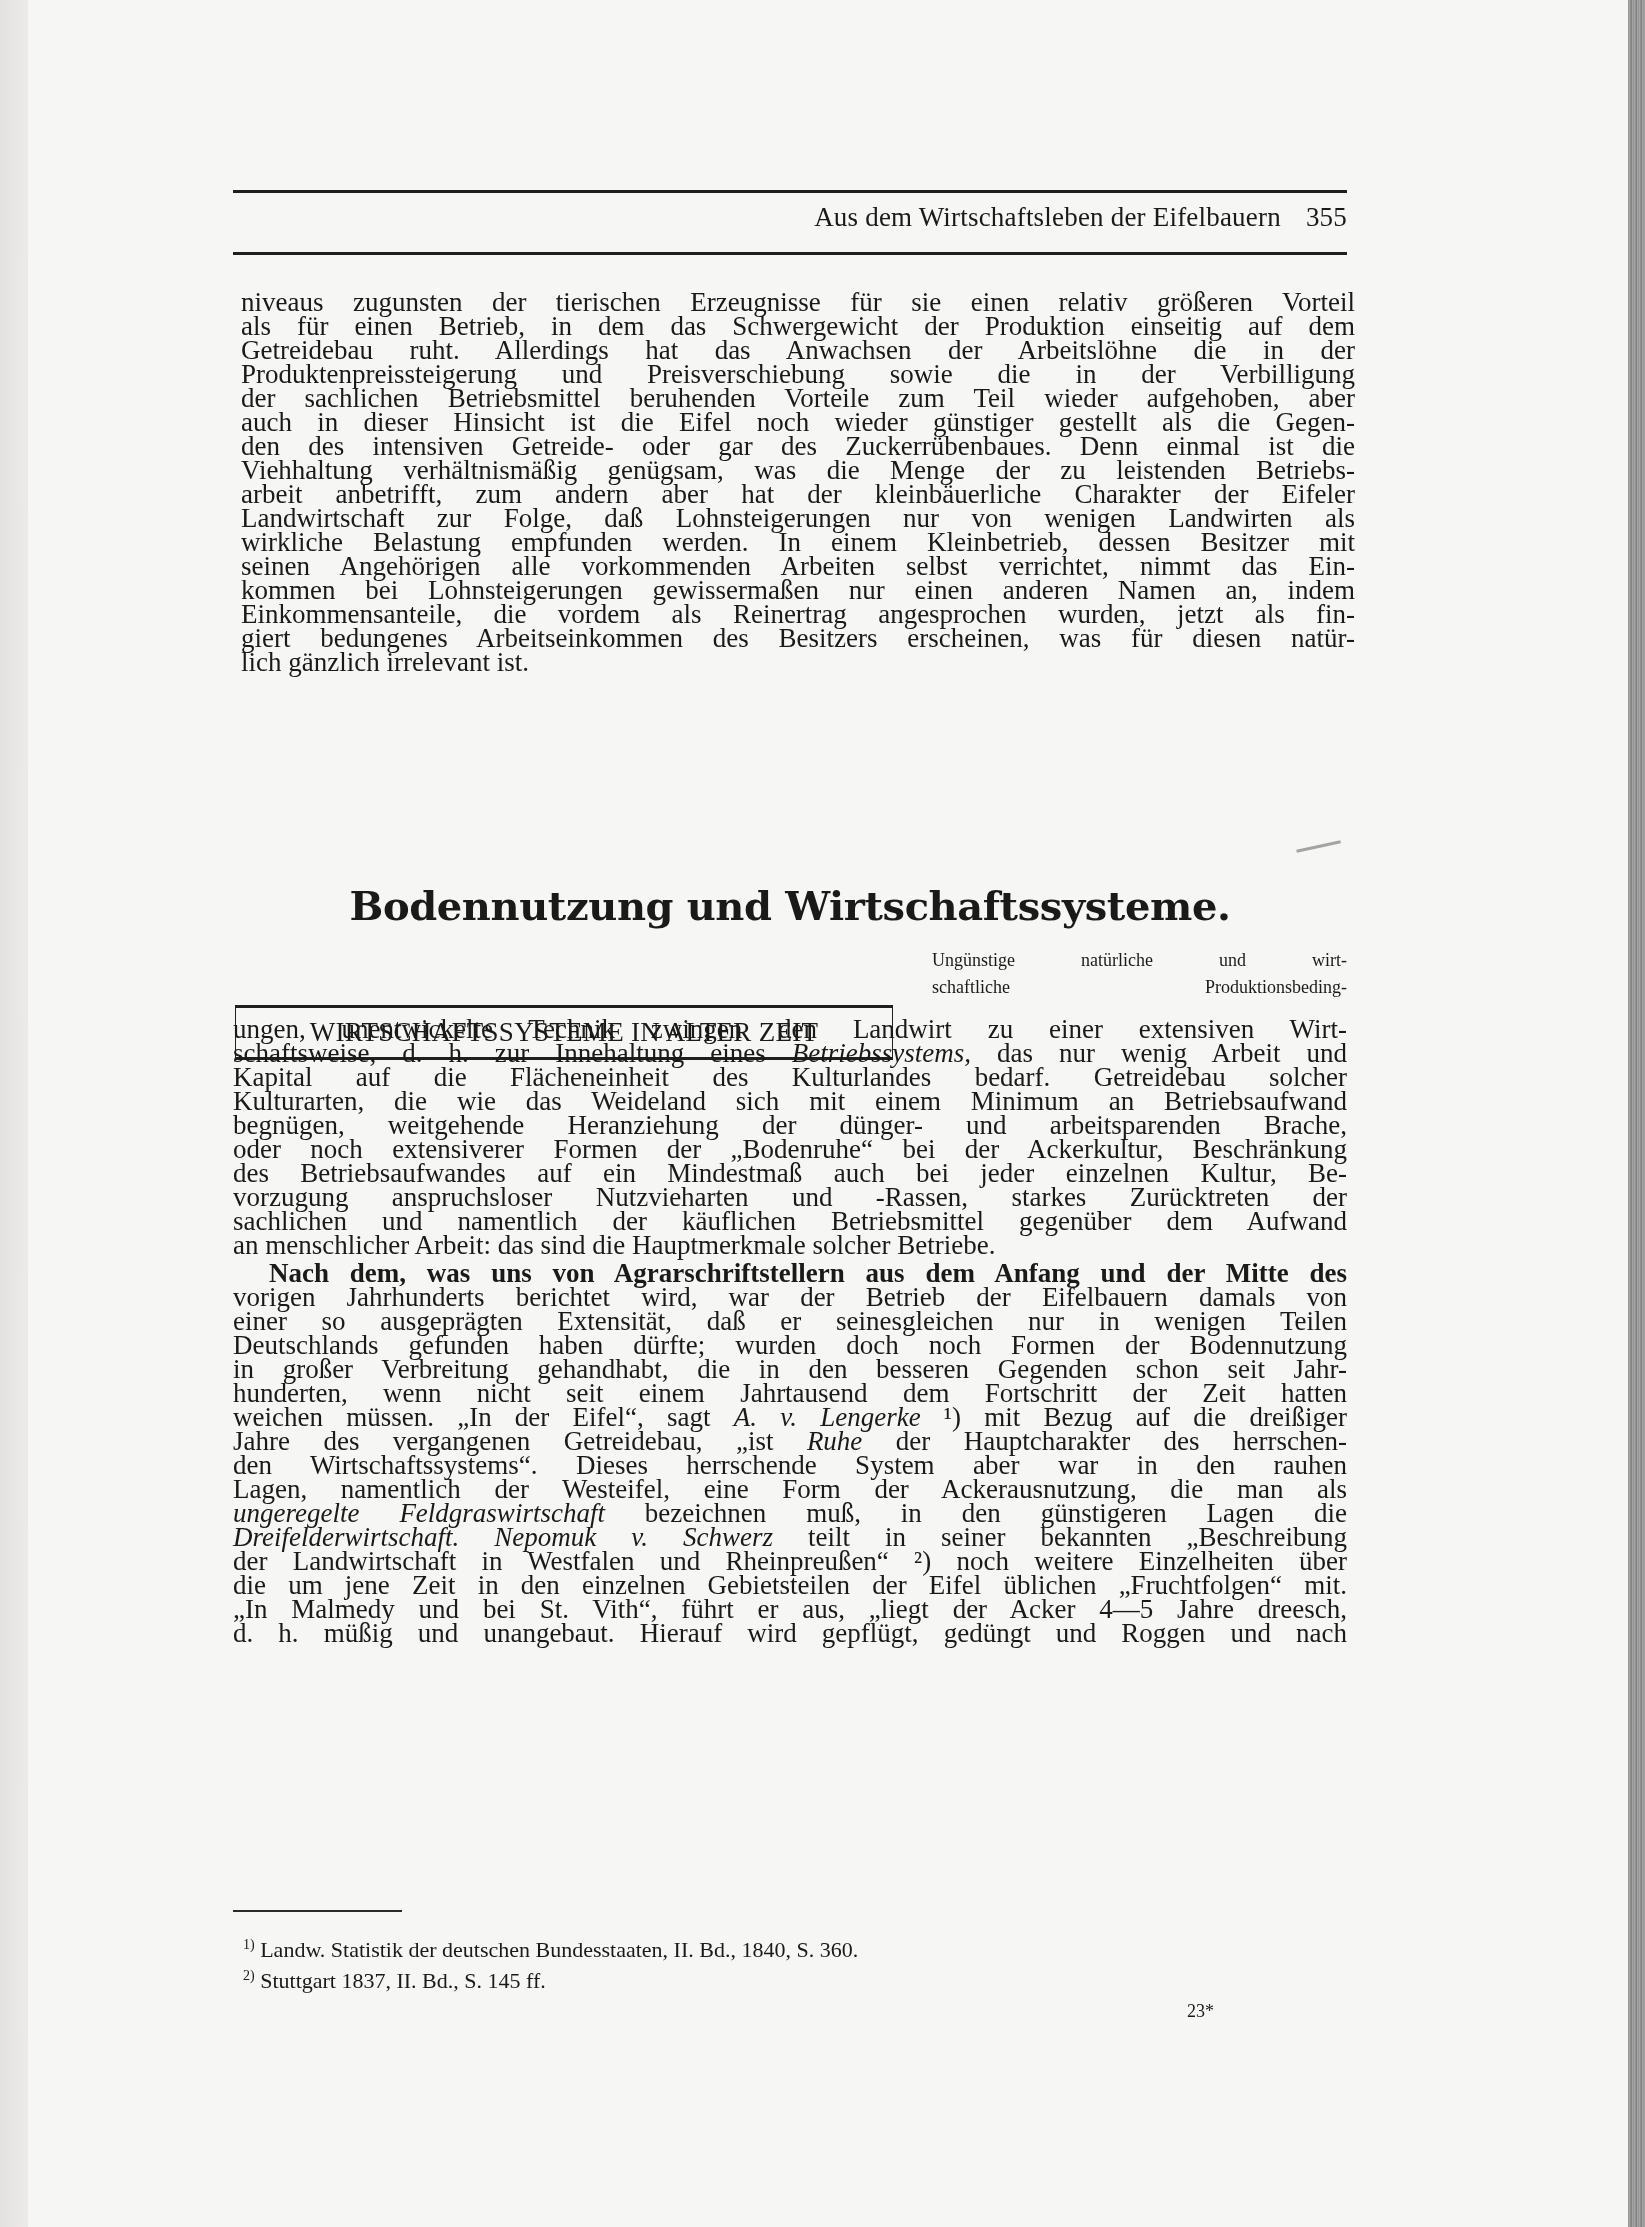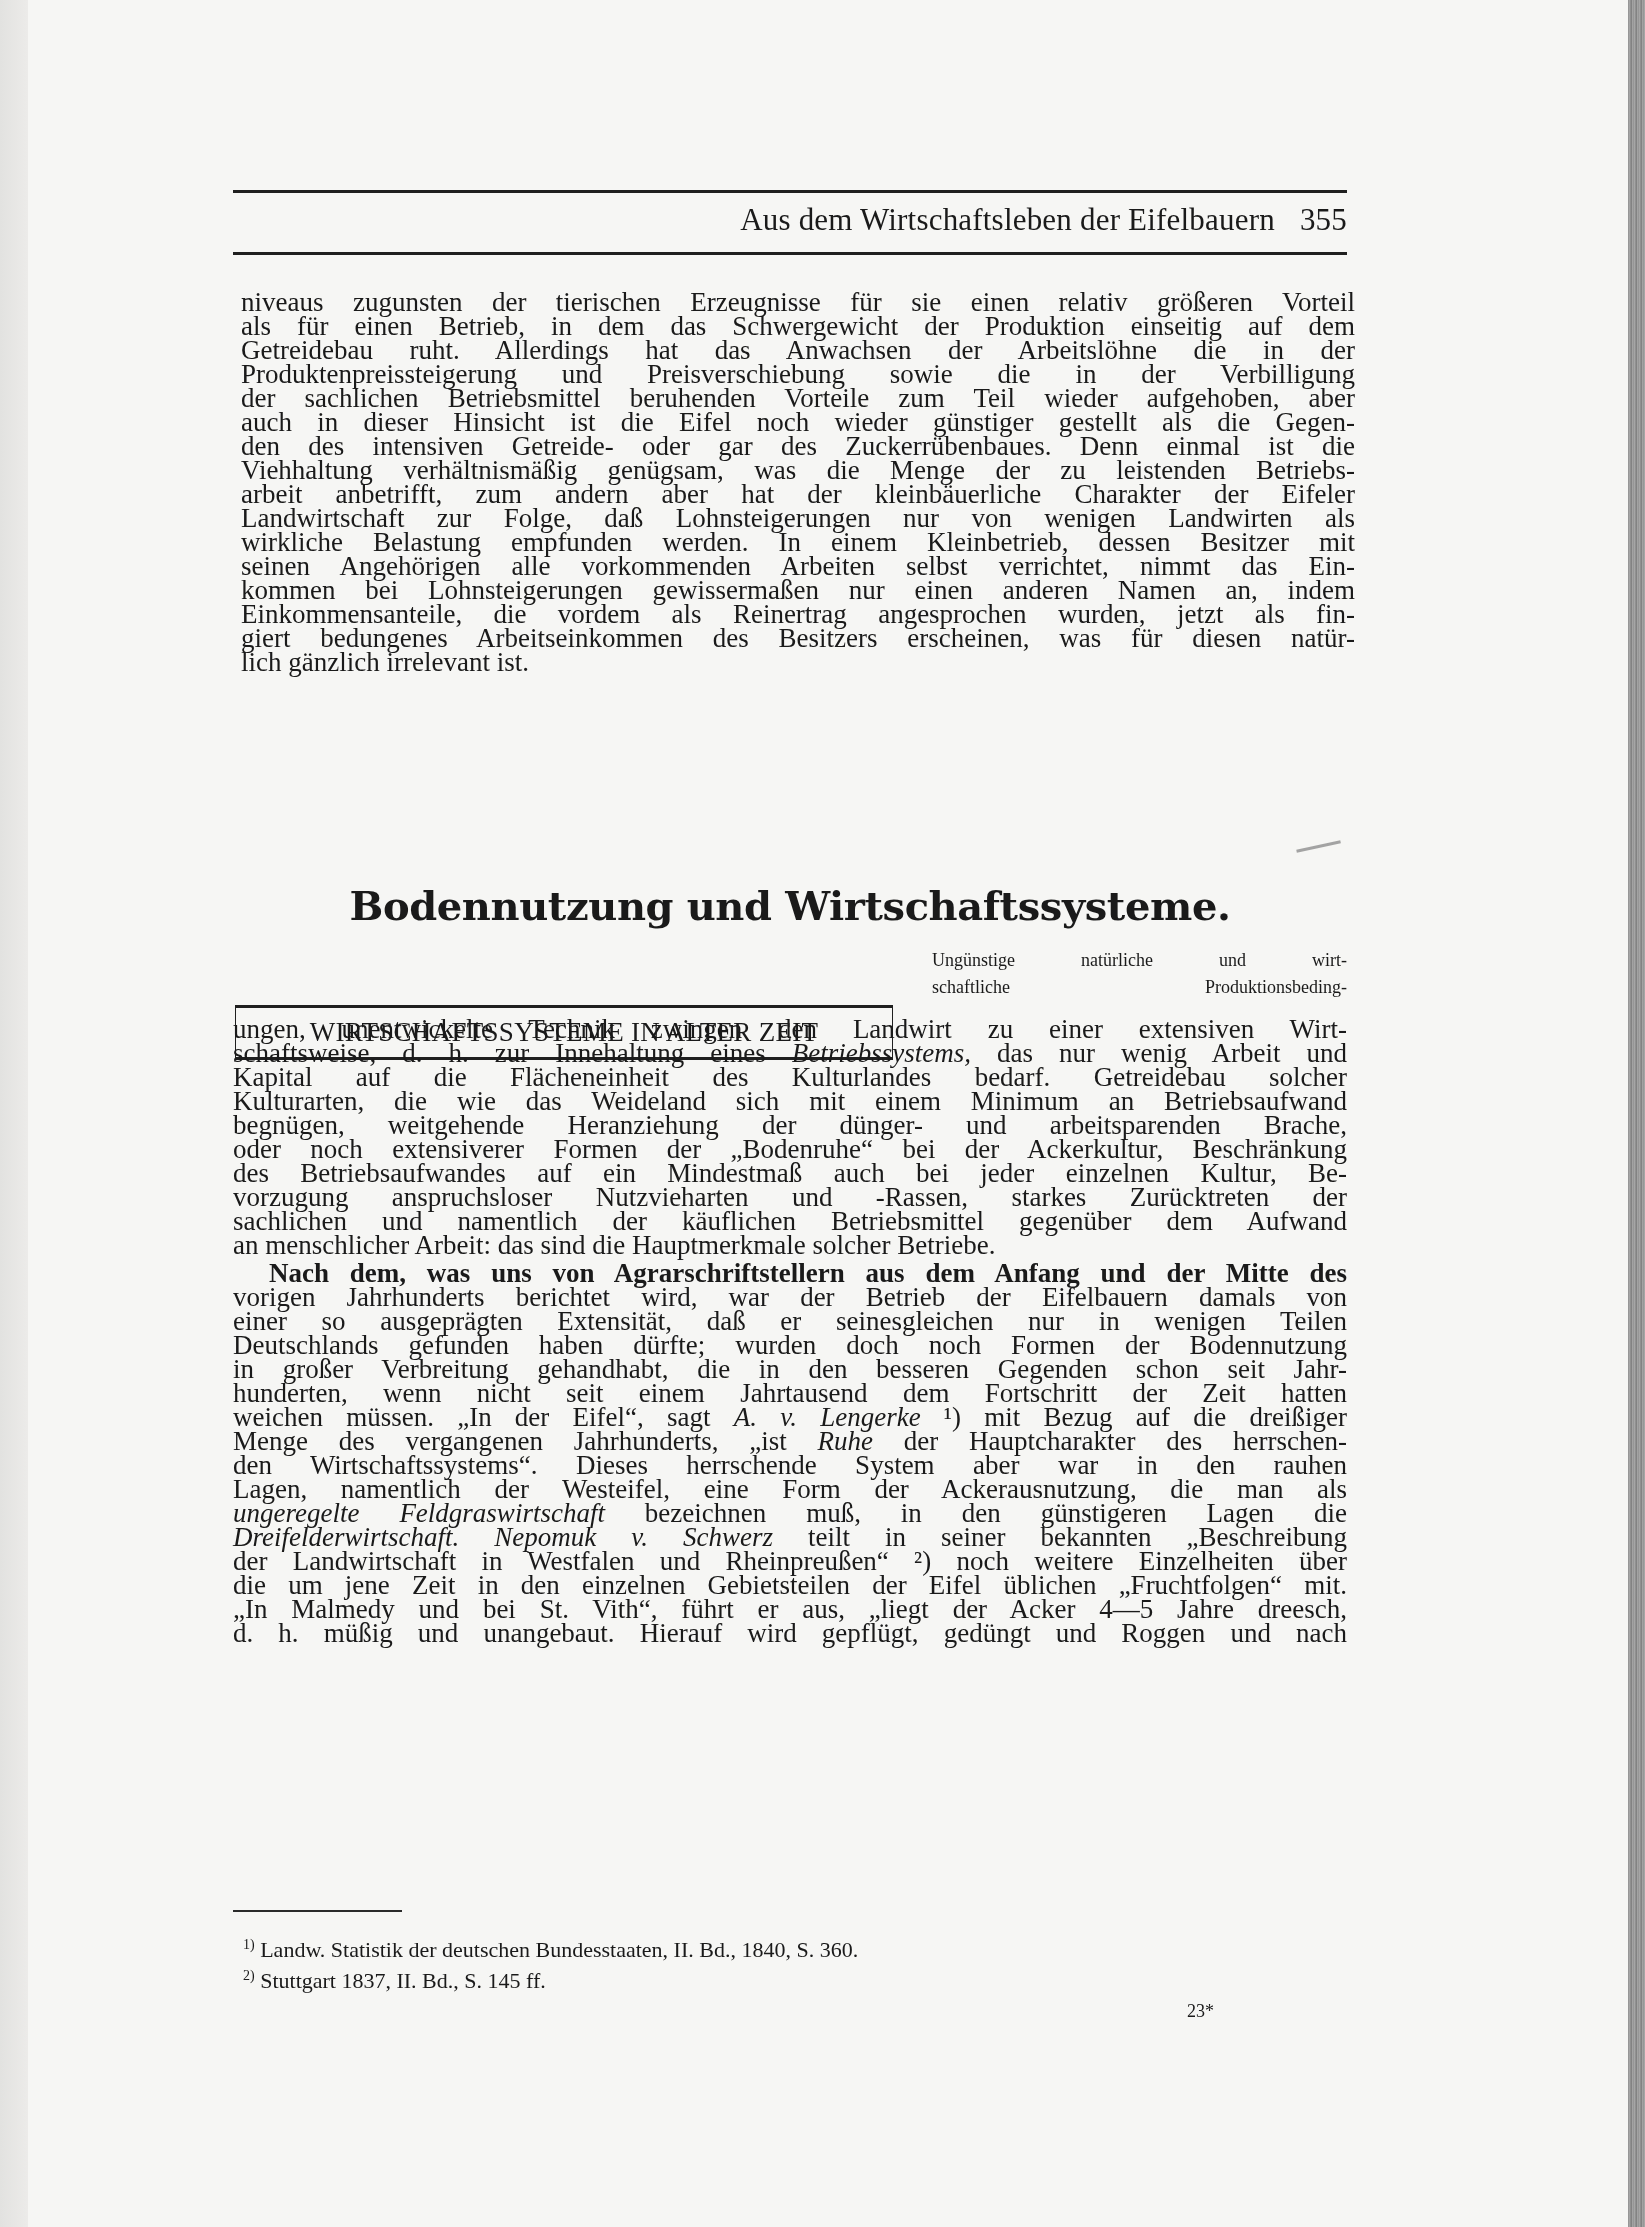--- a/index.html
+++ b/index.html
@@ -20,21 +20,21 @@
   }
   .sheet {
     position: absolute; left: 28px; top: 0; width: 1600px; height: 2227px;
     background: #f6f6f4;
   }
   .rule {
     position: absolute; left: 233px; width: 1114px; height: 3.3px; background: #1f1f1f;
   }
   .running-head {
     position: absolute; left: 233px; width: 1114px; top: 202px;
-    text-align: right; font-size: 31px; letter-spacing: 0.2px;
+    text-align: right; font-size: 27px; letter-spacing: 0.2px;
   }
   .running-head .pageno { display: inline-block; margin-left: 25px; }
   .body-lines {
     position: absolute; left: 233px; width: 1114px;
     font-size: 27px; line-height: 24px;
   }
   .line {
     display: block; height: 24px; white-space: nowrap;
     text-align: justify; text-align-last: justify;
   }
@@ -132,21 +132,21 @@
 </div>
 
 <div class="body-lines" style="top:1261px;">
   <span class="line indent"><span>Nach dem, was uns von Agrarschriftstellern aus dem Anfang und der Mitte des</span></span>
   <span class="line"><span>vorigen Jahrhunderts berichtet wird, war der Betrieb der Eifelbauern damals von</span></span>
   <span class="line"><span>einer so ausgeprägten Extensität, daß er seinesgleichen nur in wenigen Teilen</span></span>
   <span class="line"><span>Deutschlands gefunden haben dürfte; wurden doch noch Formen der Bodennutzung</span></span>
   <span class="line"><span>in großer Verbreitung gehandhabt, die in den besseren Gegenden schon seit Jahr-</span></span>
   <span class="line"><span>hunderten, wenn nicht seit einem Jahrtausend dem Fortschritt der Zeit hatten</span></span>
   <span class="line"><span>weichen müssen.  „In der Eifel“, sagt </span><i>A. v. Lengerke</i><span> ¹) mit Bezug auf die dreißiger</span></span>
-  <span class="line"><span>Menge des vergangenen Jahrhunderts, „ist </span><i>Ruhe</i><span> der Hauptcharakter des herrschen-</span></span>
+  <span class="line"><span>Jahre des vergangenen Getreidebau, „ist </span><i>Ruhe</i><span> der Hauptcharakter des herrschen-</span></span>
   <span class="line"><span>den Wirtschaftssystems“.  Dieses herrschende System aber war in den rauhen</span></span>
   <span class="line"><span>Lagen, namentlich der Westeifel, eine Form der Ackerausnutzung, die man als</span></span>
   <span class="line"><span></span><i>ungeregelte Feldgraswirtschaft</i><span> bezeichnen muß, in den günstigeren Lagen die</span></span>
   <span class="line"><span></span><i>Dreifelderwirtschaft.  Nepomuk v. Schwerz</i><span> teilt in seiner bekannten „Beschreibung</span></span>
   <span class="line"><span>der Landwirtschaft in Westfalen und Rheinpreußen“ ²) noch weitere Einzelheiten über</span></span>
   <span class="line"><span>die um jene Zeit in den einzelnen Gebietsteilen der Eifel üblichen „Fruchtfolgen“ mit.</span></span>
   <span class="line"><span>„In Malmedy und bei St. Vith“, führt er aus, „liegt der Acker 4—5 Jahre dreesch,</span></span>
   <span class="line"><span>d. h. müßig und unangebaut. Hierauf wird gepflügt, gedüngt und Roggen  und nach</span></span>
 </div>
 

